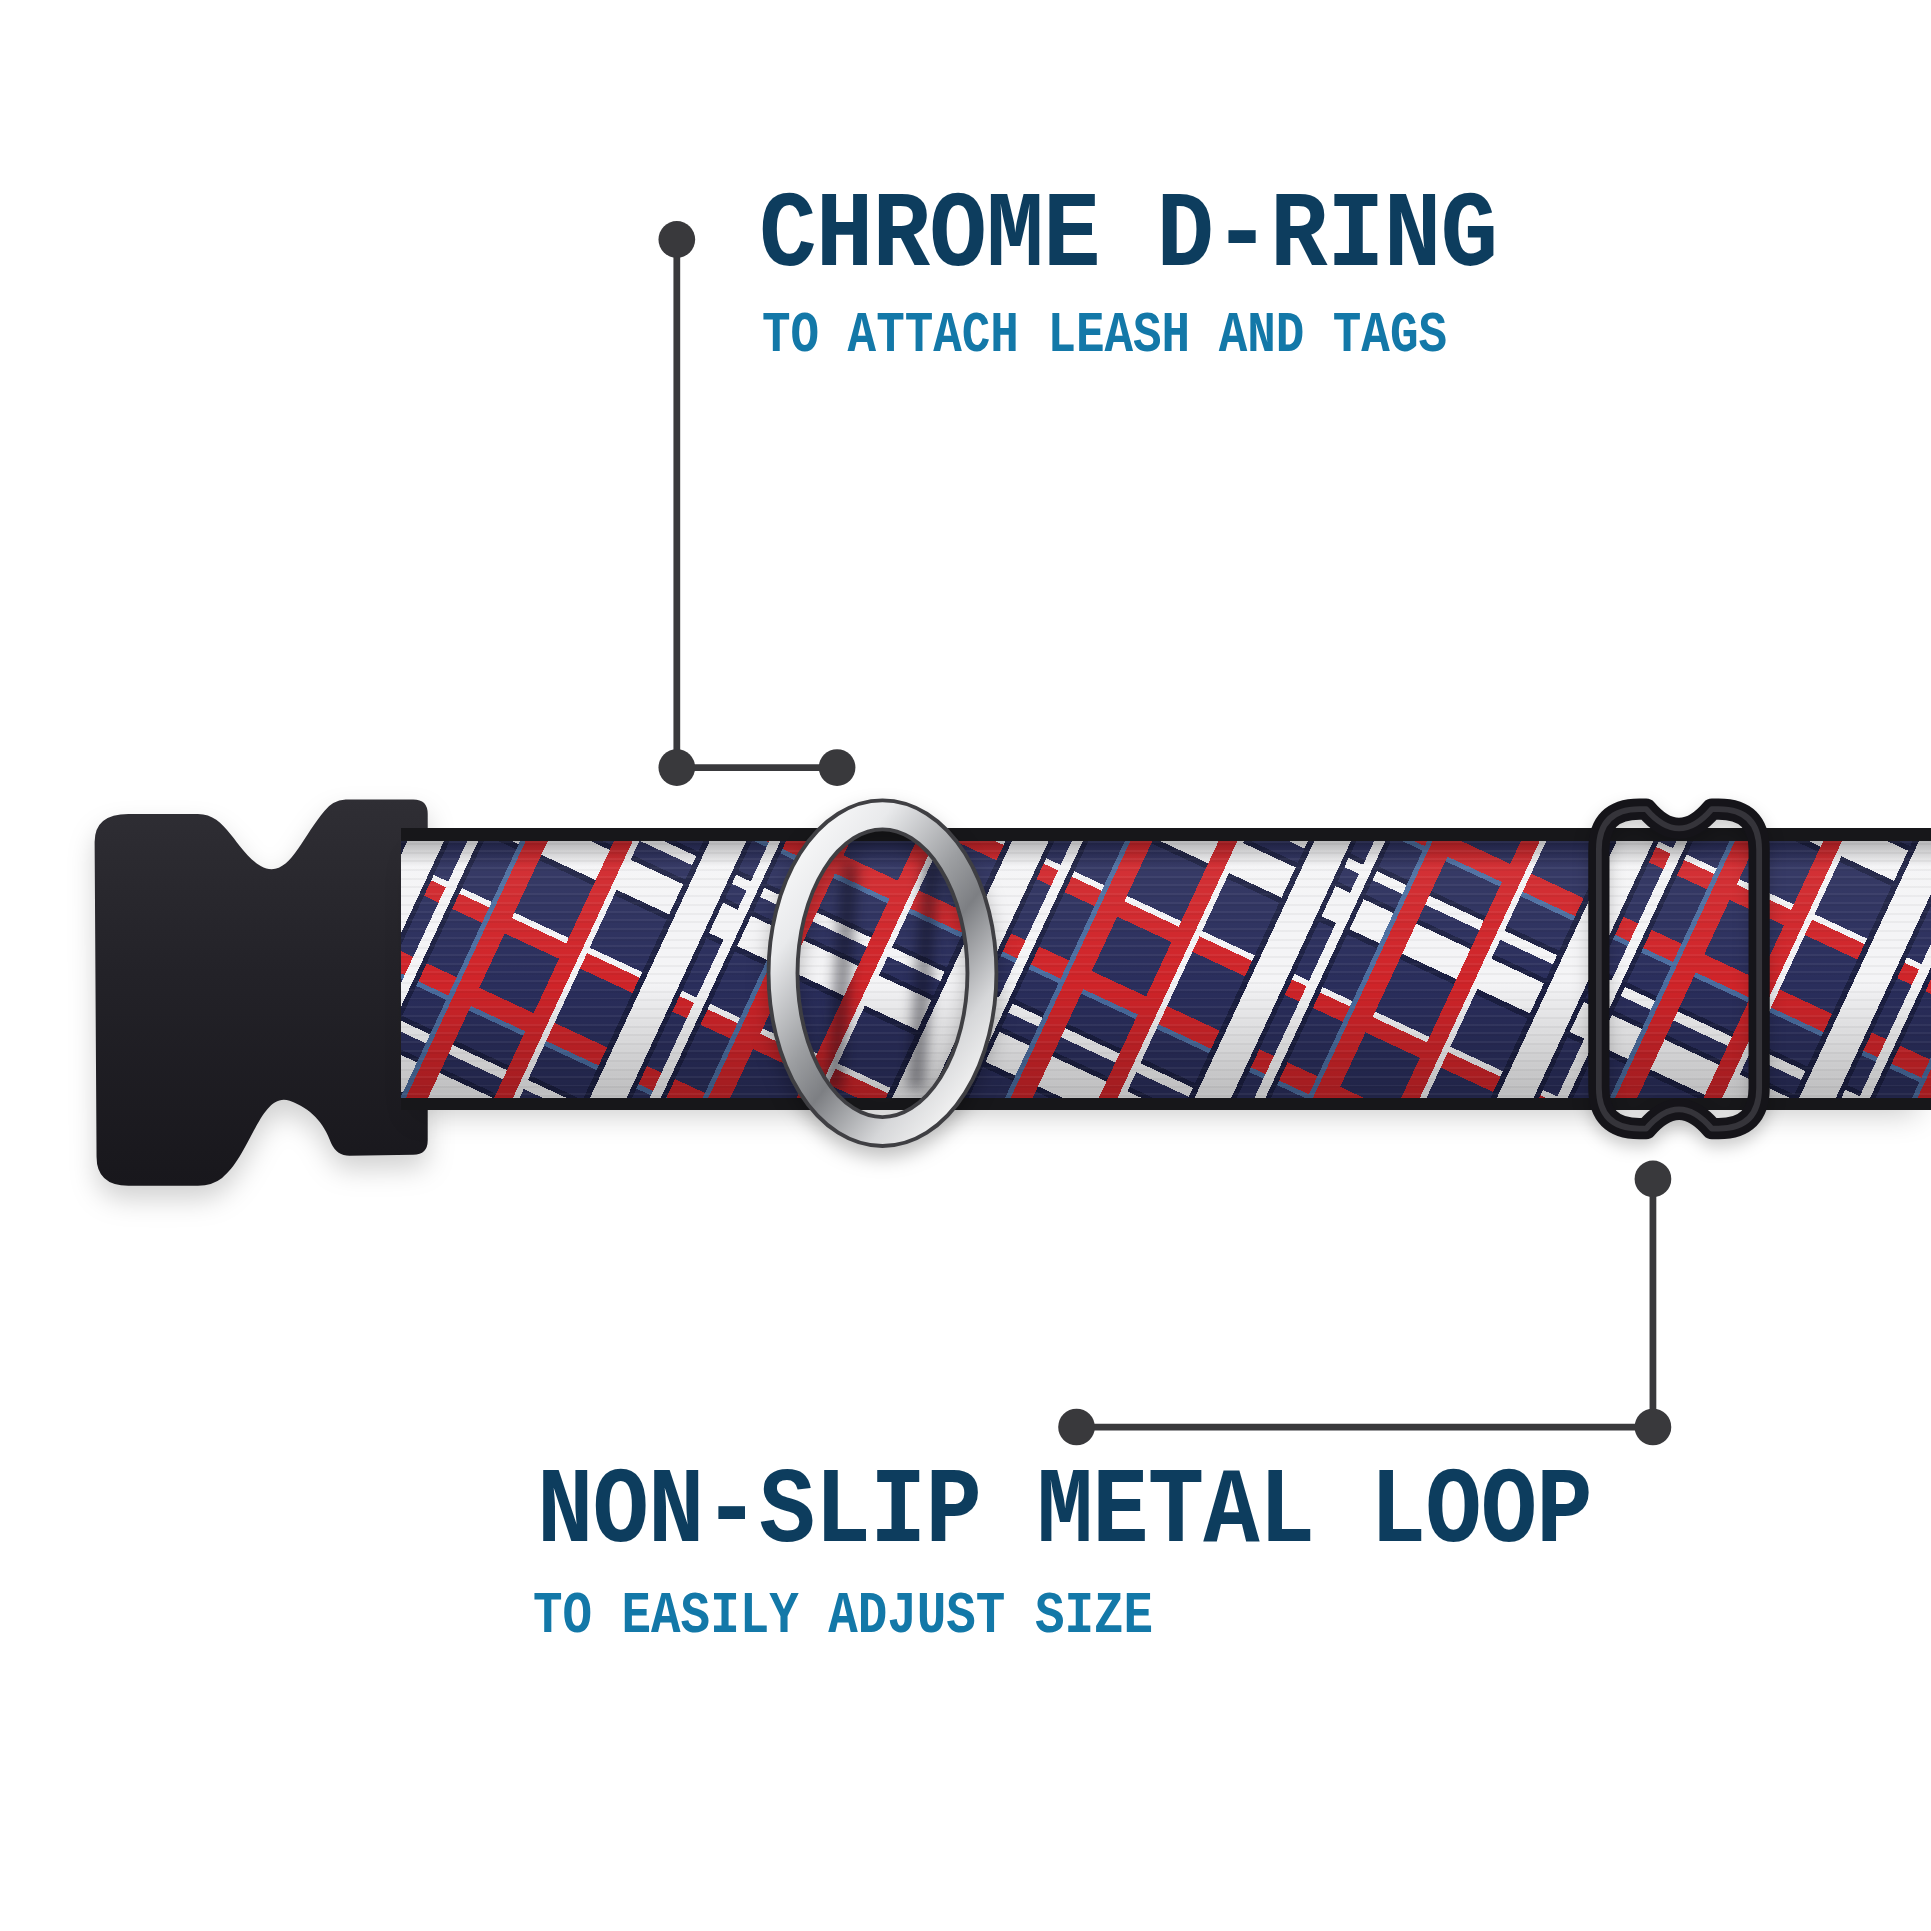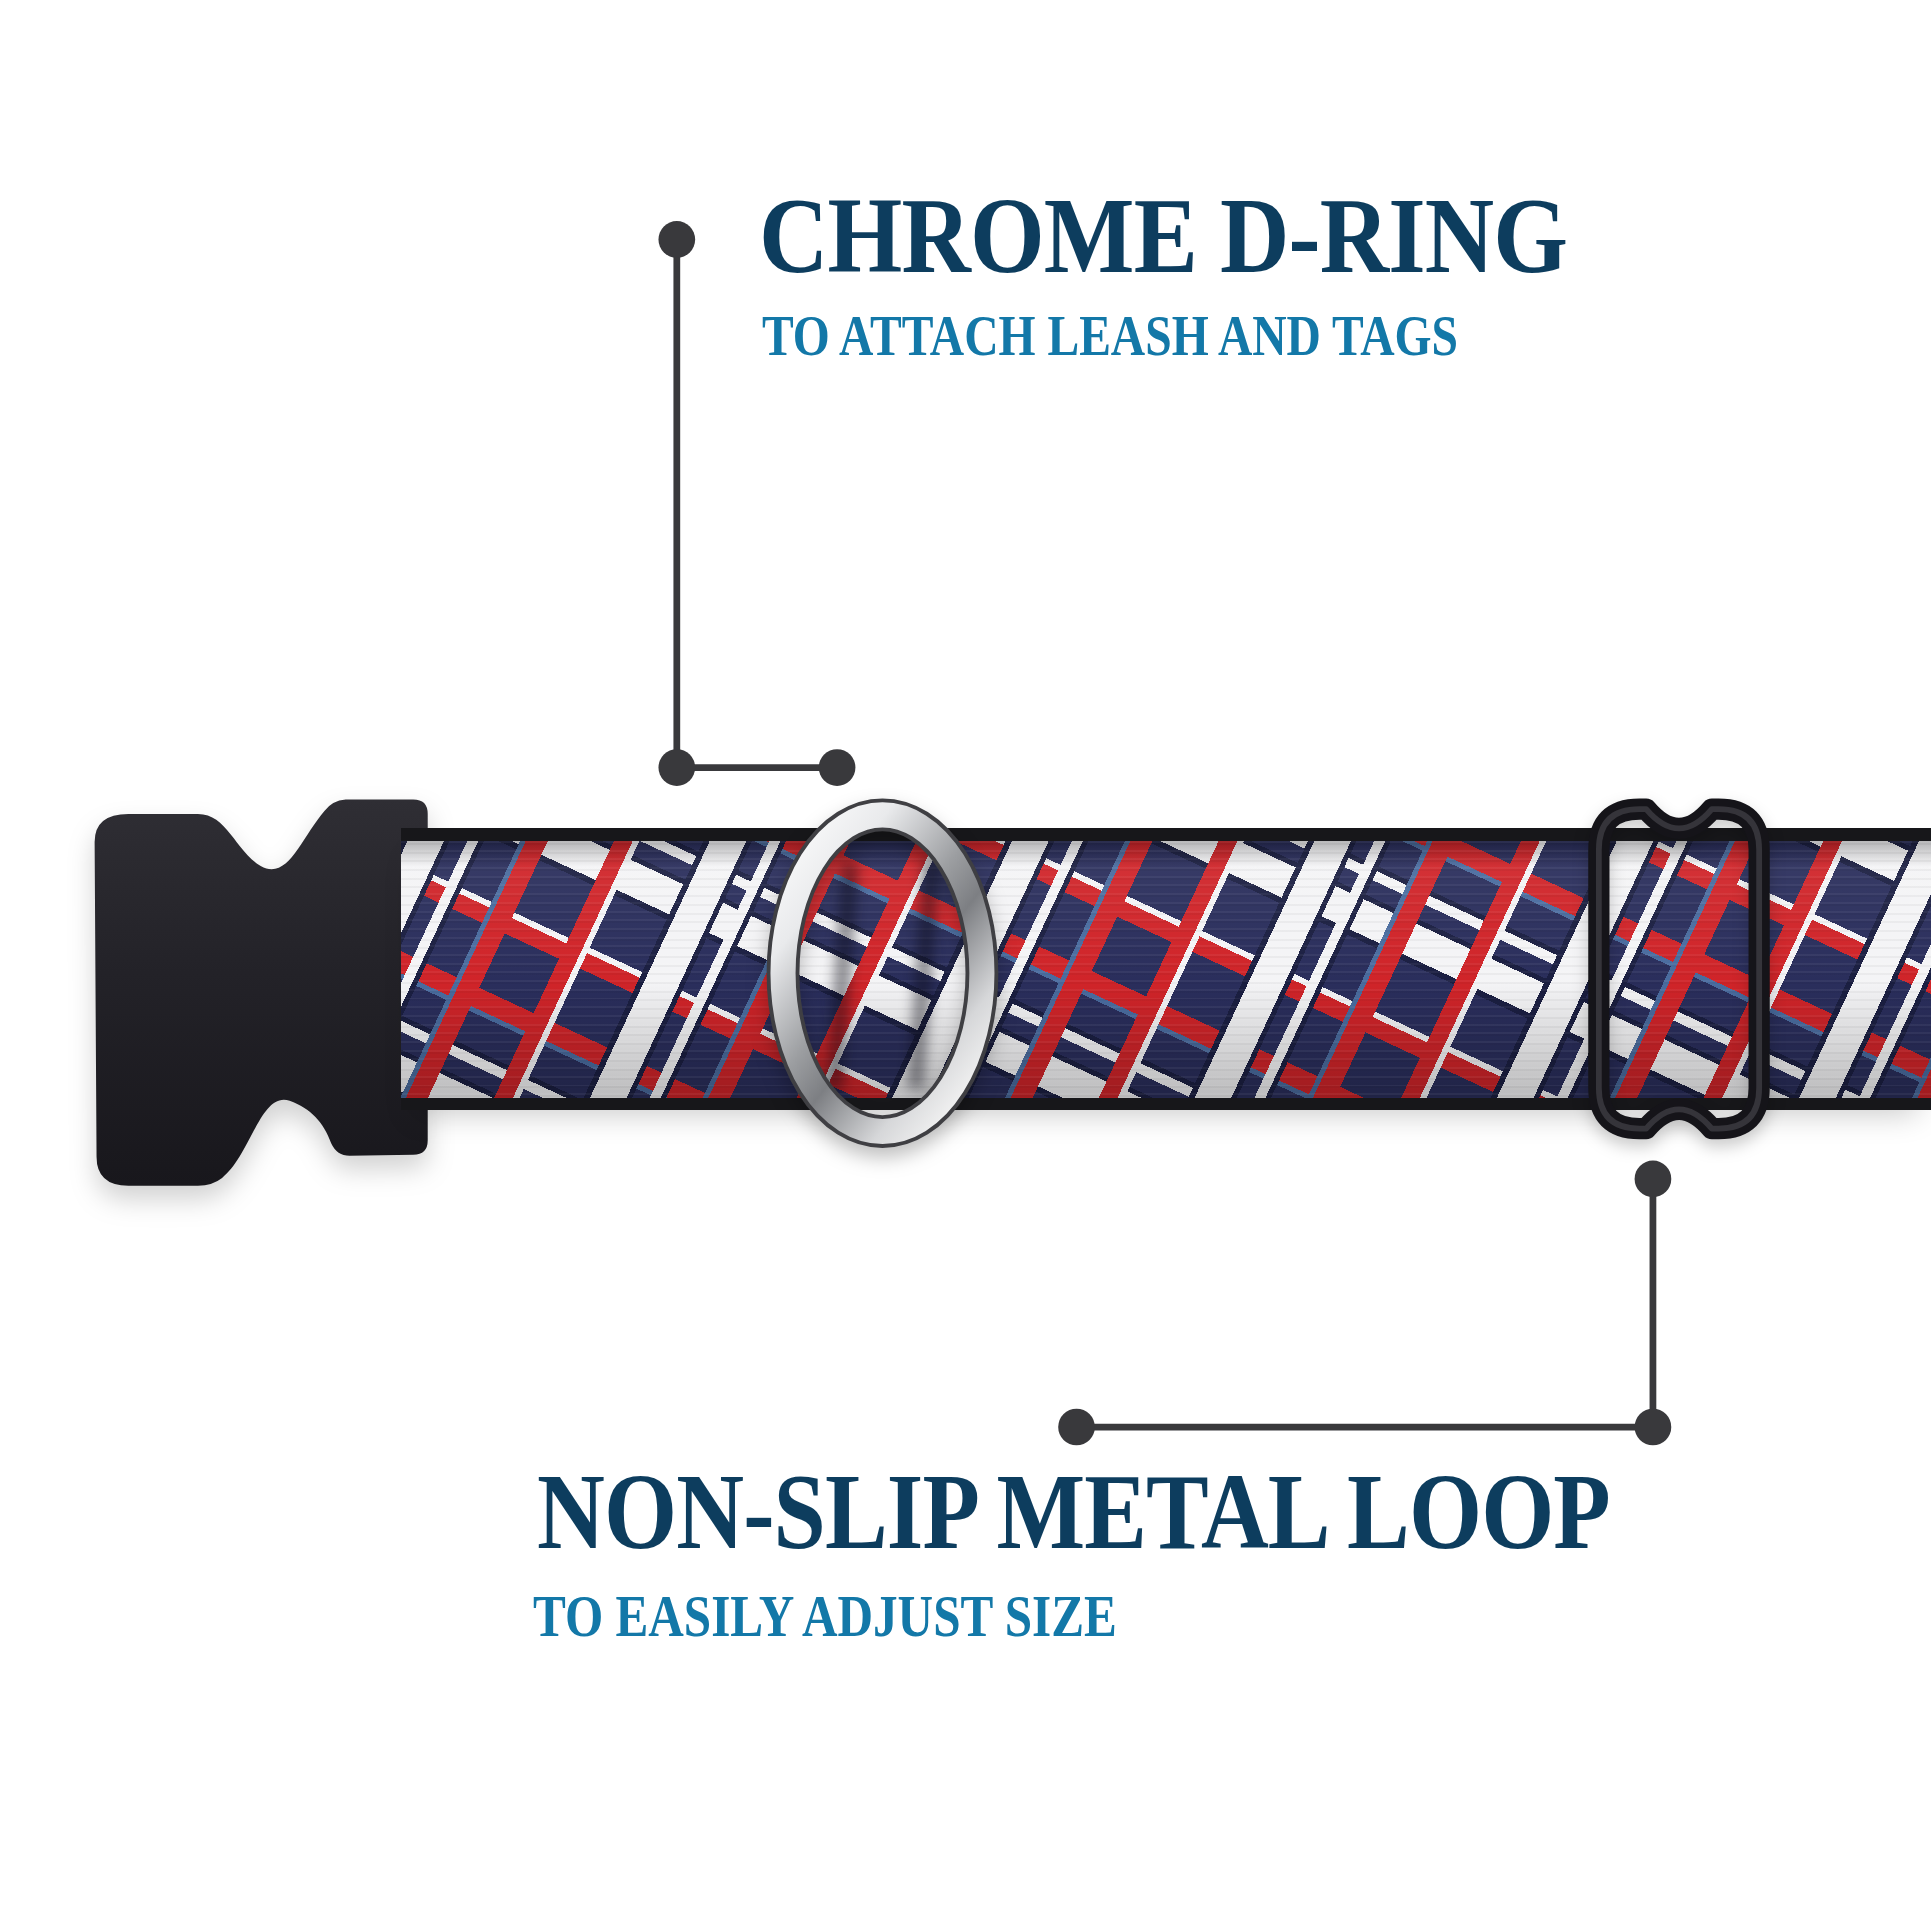--- a/index.html
+++ b/index.html
@@ -1,18 +1,18 @@
 <!DOCTYPE html>
 <html><head>
 <meta charset="utf-8">
 <style>
   html,body{margin:0;padding:0;background:#ffffff;}
   .canvas{
     position:relative;width:1931px;height:1931px;background:#ffffff;
-    font-family:Liberation Serif, serif;overflow:hidden;
+    font-family:Liberation Mono, monospace;overflow:hidden;
   }
   svg.layer{position:absolute;left:0;top:0;width:1931px;height:1931px;pointer-events:none;}
 
   
   .co-title{
     position:absolute;font-weight:700;line-height:1;white-space:nowrap;
     color:#0d3d5e;transform-origin:left top;letter-spacing:-1px;
   }
   .co-sub{
     position:absolute;font-weight:700;line-height:1;white-space:nowrap;

